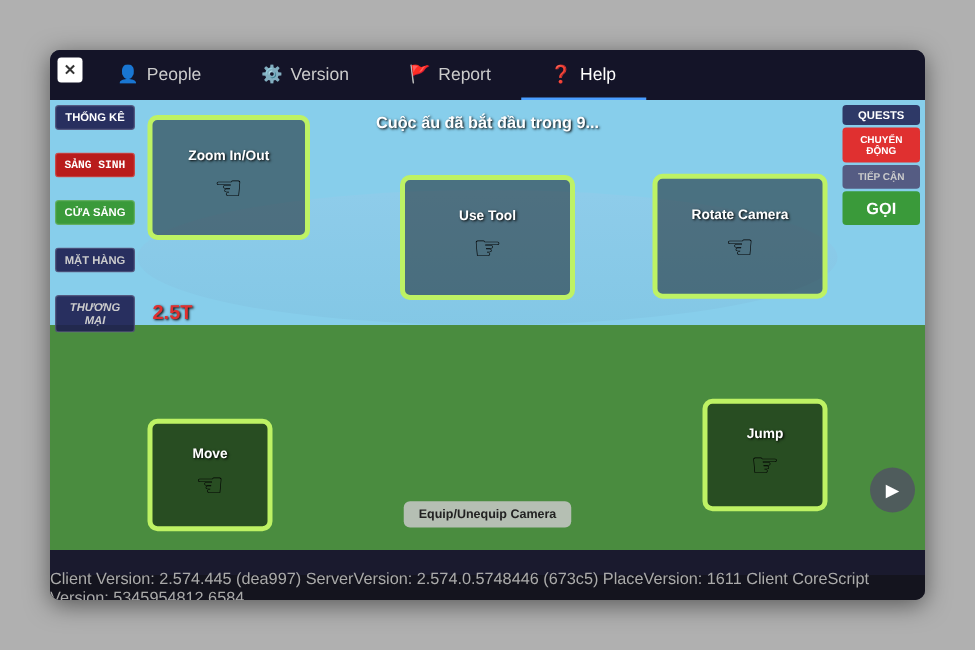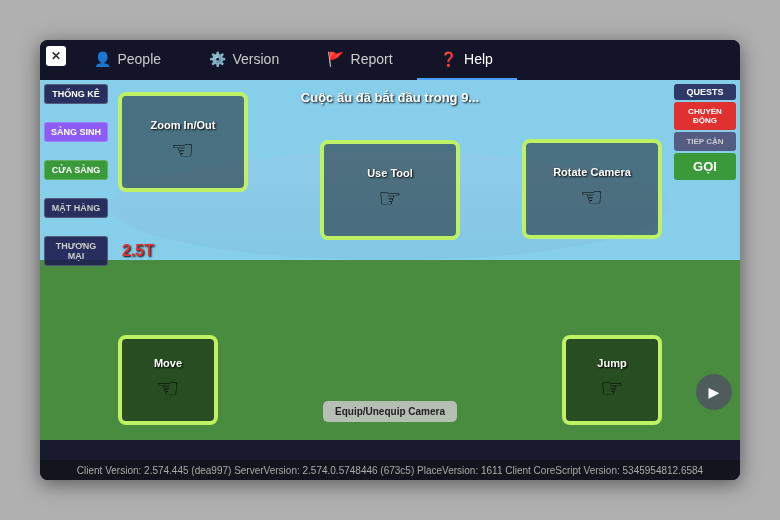--- a/index.html
+++ b/index.html
@@ -116,24 +116,24 @@
       color: #fff;
       font-size: 9px;
       font-weight: bold;
       text-align: center;
       padding: 4px 3px;
       border-radius: 3px;
       cursor: pointer;
       border: 1px solid rgba(255,255,255,0.2);
     }
     .sidebar-btn.thong-ke { background: rgba(30,30,80,0.9); }
-    .sidebar-btn.sang-sinh { background: #8b5cf6; color: #fff; }
+    .sidebar-btn.sang-sinh { background: #b91c1c; color: #fff; font-family: Liberation Mono, monospace; }
     .sidebar-btn.cua-hang { background: #3a9a3a; color: #fff; }
     .sidebar-btn.mat-hang { background: rgba(30,30,80,0.9); color: #ccc; }
-    .sidebar-btn.thuong-mai { background: rgba(30,30,80,0.9); color: #ccc; }
+    .sidebar-btn.thuong-mai { background: rgba(30,30,80,0.9); color: #ccc; font-style: italic; }
     
     .right-sidebar {
       position: absolute;
       right: 0;
       top: 0;
       width: 70px;
       height: 100%;
       display: flex;
       flex-direction: column;
       align-items: flex-end;
@@ -222,21 +222,21 @@
       width: 140px;
       height: 100px;
     }
     .move-box {
       bottom: 15px;
       left: 78px;
       width: 100px;
       height: 90px;
     }
     .jump-box {
-      bottom: 15px;
+      bottom: 31px;
       right: 78px;
       width: 100px;
       height: 90px;
     }
     .equip-btn {
       position: absolute;
       bottom: 18px;
       left: 50%;
       transform: translateX(-50%);
       background: rgba(200,200,200,0.85);
@@ -247,23 +247,23 @@
       border-radius: 5px;
       cursor: pointer;
       z-index: 20;
       white-space: nowrap;
     }
     .status-bar {
       height: 20px;
       background: rgba(20,20,30,0.95);
       display: flex;
       align-items: center;
-      justify-content: center;
+      justify-content: flex-end;
       color: #aaa;
-      font-size: 10px;
+      font-size: 13px;
       position: absolute;
       bottom: 0;
       width: 100%;
       z-index: 50;
       margin-top: 31px;
     }
     
     .price-tag {
       position: absolute;
       top: 45%;

